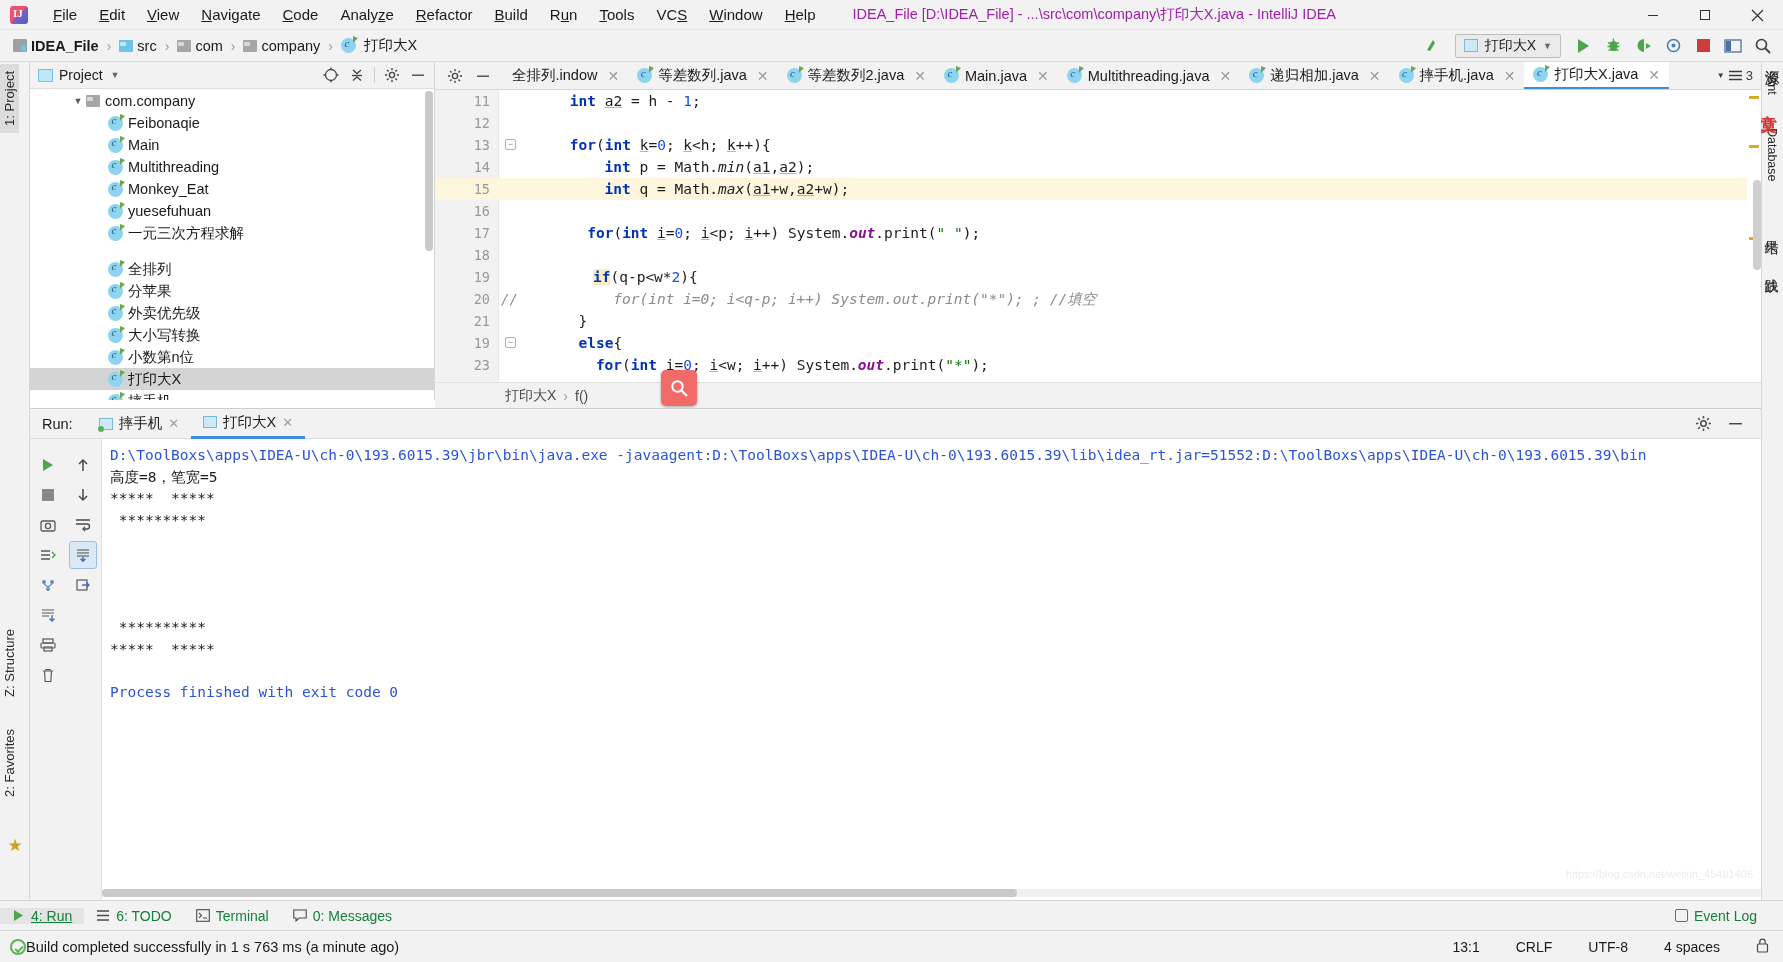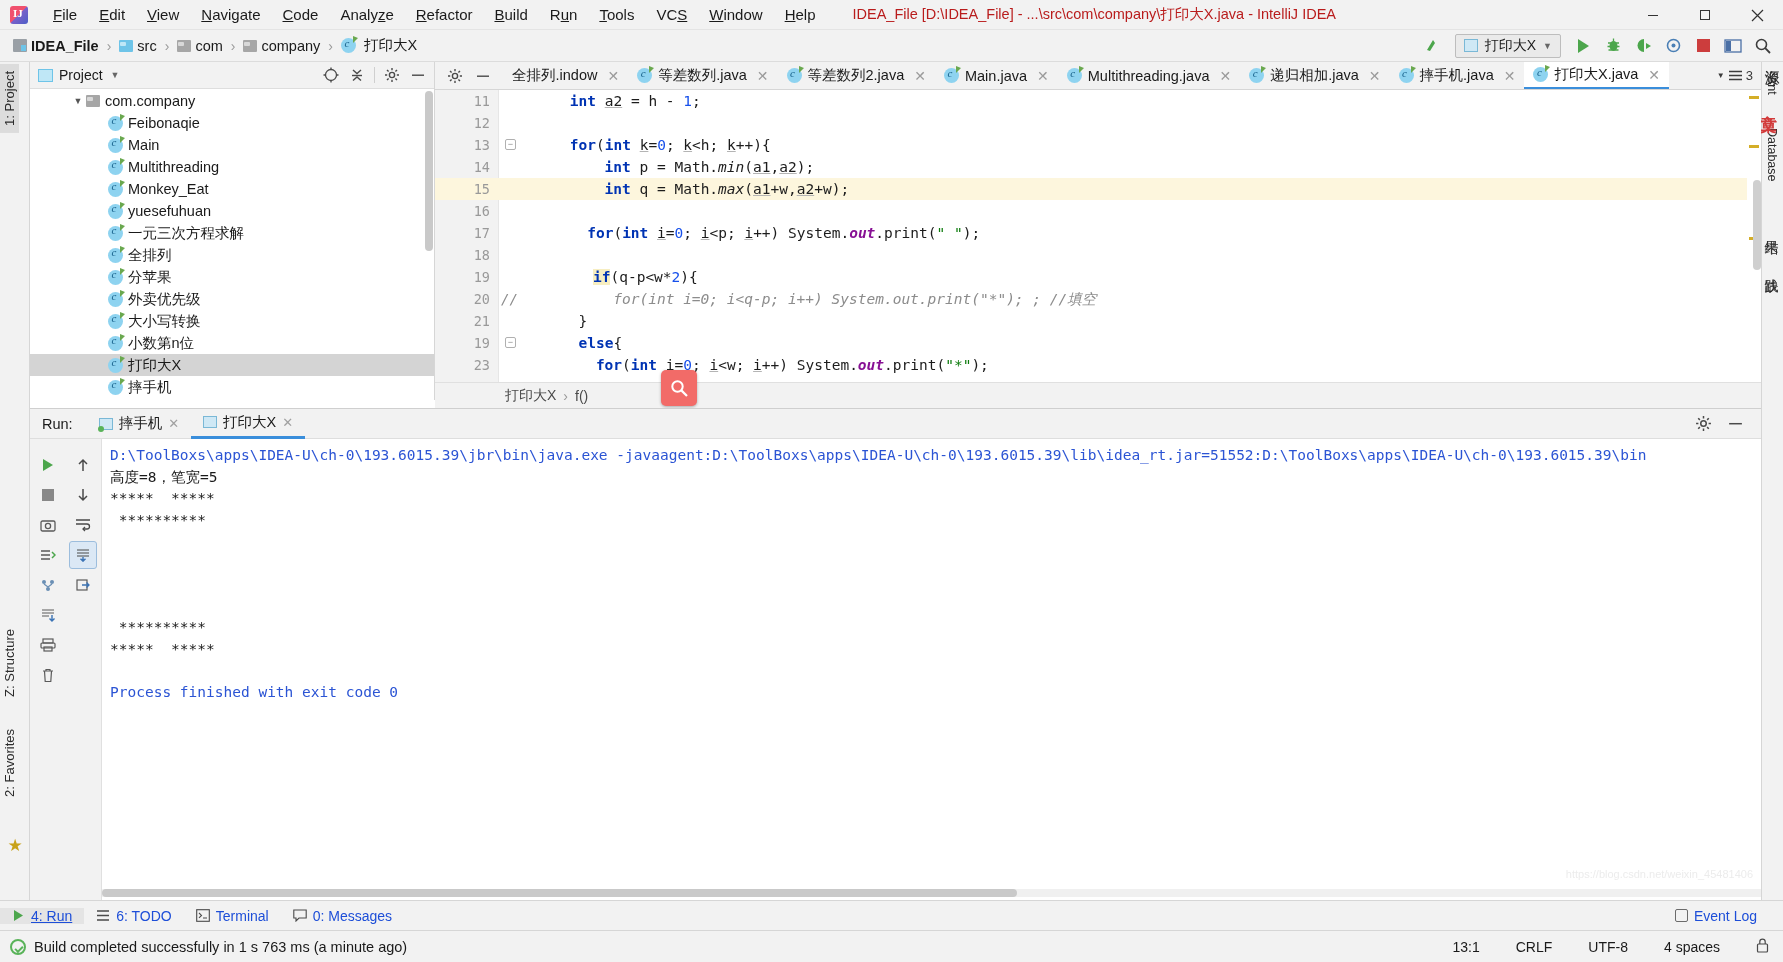--- a/index.html
+++ b/index.html
@@ -34,21 +34,21 @@
     position: absolute; left: 5px; top: 3px; color:#fff; font-size: 11px;
     font-weight: bold; font-family:"Liberation Serif", serif;
   }
   .menubar { display: flex; align-items: flex-start; gap: 0px; }
   .menu-item {
     padding: 4px 11px; font-size: 15px; color: #1a1a1a; cursor: default;
     white-space: nowrap;
   }
   .menu-item u { text-decoration: underline; }
   .win-title {
-    margin-left: 26px; font-size: 14.5px; color: #b91c1c; white-space: nowrap;
+    margin-left: 26px; font-size: 14.5px; color: #a21caf; white-space: nowrap;
   }
   .win-controls {
     position: absolute; right: 0; top: 0; height: 30px; display: flex;
   }
   .win-btn {
     width: 52px; height: 30px; display: flex; align-items: center; justify-content: center;
     font-size: 15px; color: #333;
   }
 
   
@@ -281,28 +281,28 @@
   .watermark {
     position: absolute; right: 8px; bottom: 16px; font-size: 11px; color: #ececec;
     font-family: "Liberation Sans", sans-serif;
   }
 
   
   .bottombar {
     position: absolute; left: 0; top: 900px; width: 1783px; height: 30px;
     background: #f2f2f2; display: flex; align-items: center; border-top: 1px solid #d6d6d6;
   }
-  .bb-item { display:flex; align-items:center; gap:6px; font-size:14px; padding: 0 12px; color:#1d4ed8;}
+  .bb-item { display:flex; align-items:center; gap:6px; font-size:14px; padding: 0 12px; color:#15803d;}
   .bb-right { margin-left:auto; display:flex; align-items:center; gap:10px; padding-right: 14px; }
 
   .statusbar {
     position: absolute; left: 0; top: 930px; width: 1783px; height: 32px;
     background: #f2f2f2; display: flex; align-items: center; border-top: 1px solid #d6d6d6;
   }
-  .sb-left { display:flex; align-items:center; gap: 8px; margin-left: 10px; font-size: 14.5px;}
+  .sb-left { display:flex; align-items:center; margin-left: 10px; font-size: 14.5px;}
   .sb-right { margin-left:auto; display:flex; align-items:center; gap: 36px; padding-right: 14px; font-size:14px;}
   .sb-check { width:16px;height:16px;border-radius:50%;border:2px solid #59b359; position:relative;}
   .sb-check::after{content:"";position:absolute;left:3px;top:5px;width:6px;height:3px;border-left:2px solid #59b359;border-bottom:2px solid #59b359;transform:rotate(-45deg);}
 
   .eventlog-dot { width:13px;height:13px;border:1.5px solid #6b6b6b;border-radius:2px;}
 </style>
 </head>
 <body>
 
 <div id="app">
@@ -518,21 +518,21 @@
           <div class="tnode" style="padding-left: 62px;">
             <span class="arrow"></span>
             <span class="ic-class"></span>
             <span class="lbl">yuesefuhuan</span>
           </div>
           <div class="tnode" style="padding-left: 62px;">
             <span class="arrow"></span>
             <span class="ic-class"></span>
             <span class="lbl">一元三次方程求解</span>
           </div>
-          <div class="tnode" style="padding-left: 62px;">
+          <div class="tnode" style="padding-left: 62px; margin-top: 14px;">
             <span class="arrow"></span>
             <span class="ic-class"></span>
             <span class="lbl">全排列</span>
           </div>
           <div class="tnode" style="padding-left: 62px;">
             <span class="arrow"></span>
             <span class="ic-class"></span>
             <span class="lbl">分苹果</span>
           </div>
           <div class="tnode" style="padding-left: 62px;">

